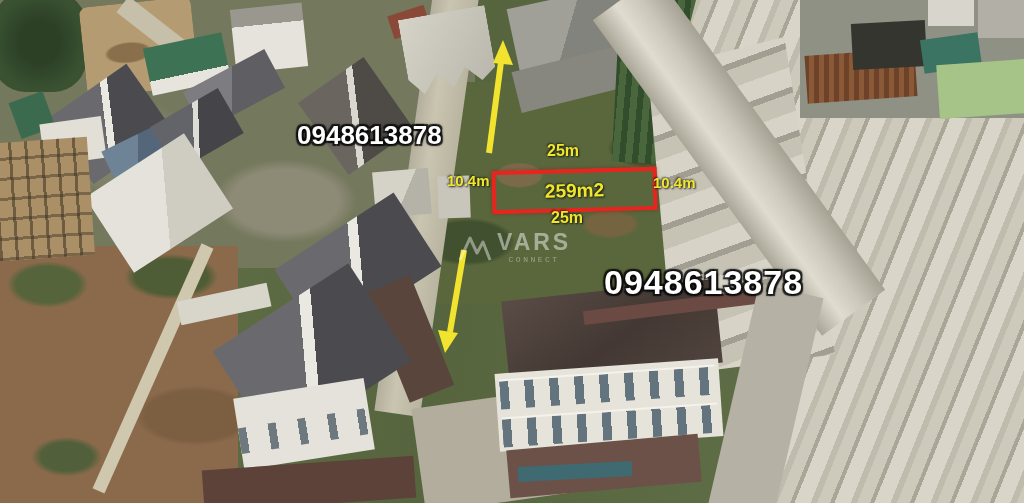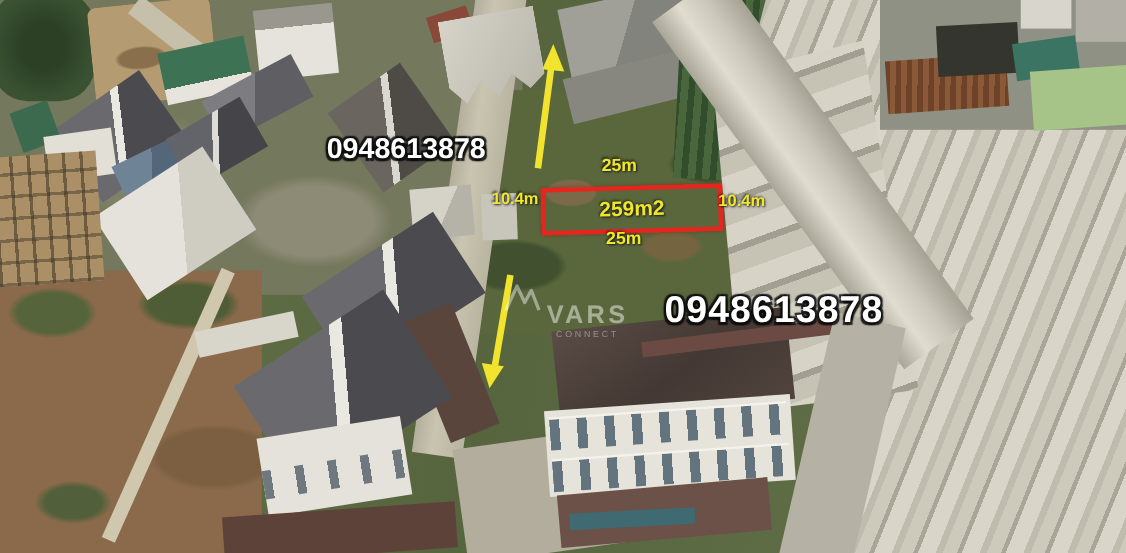--- a/index.html
+++ b/index.html
@@ -32,23 +32,23 @@
     position:absolute;left:492px;top:169px;width:157px;height:35px;
     border:4px solid #e8241e;transform:rotate(-1.5deg);
     display:flex;align-items:center;justify-content:center;
     box-shadow:0 0 4px rgba(120,0,0,.35);
   }
   .plot-rect .dim{position:static;font-size:19px;}
   .watermark{
     position:absolute;left:458px;top:231px;display:flex;align-items:center;gap:5px;
     color:rgba(255,255,255,.55);opacity:.85;
   }
-  .watermark .wm-col{display:flex;flex-direction:column;align-items:center;line-height:1;margin-top:44px;}
+  .watermark .wm-col{display:flex;flex-direction:column;align-items:center;line-height:1;}
   .wm-brand{font-size:23px;font-weight:bold;letter-spacing:3px;}
-  .wm-sub{font-size:8px;letter-spacing:2.5px;margin-top:2px;color:rgba(255,255,255,.45);}
+  .wm-sub{font-size:8px;letter-spacing:2.5px;margin-top:2px;color:rgba(255,255,255,.45);font-family:Liberation Mono, monospace;}
   
   .gable-dark{background:linear-gradient(118deg,#6a6a6e 0 46%,#e9e8e1 46% 52%,#4b4b4f 52%);}
   .gable-dark2{background:linear-gradient(118deg,#63636a 0 46%,#dddcd5 46% 52%,#454549 52%);}
   .greenhouse{
     background:repeating-linear-gradient(112deg,#d9d6c9 0 15px,#bfbcae 15px 21px,#cdcabc 21px 33px,#a9a698 33px 37px);
   }
   .stepped{
     background:repeating-linear-gradient(160deg,#d7d4c7 0 19px,#a29f92 19px 25px,#c6c3b5 25px 43px);
   }
   .gardenrows{background:repeating-linear-gradient(92deg,#324d2b 0 6px,#49663c 6px 13px);}

